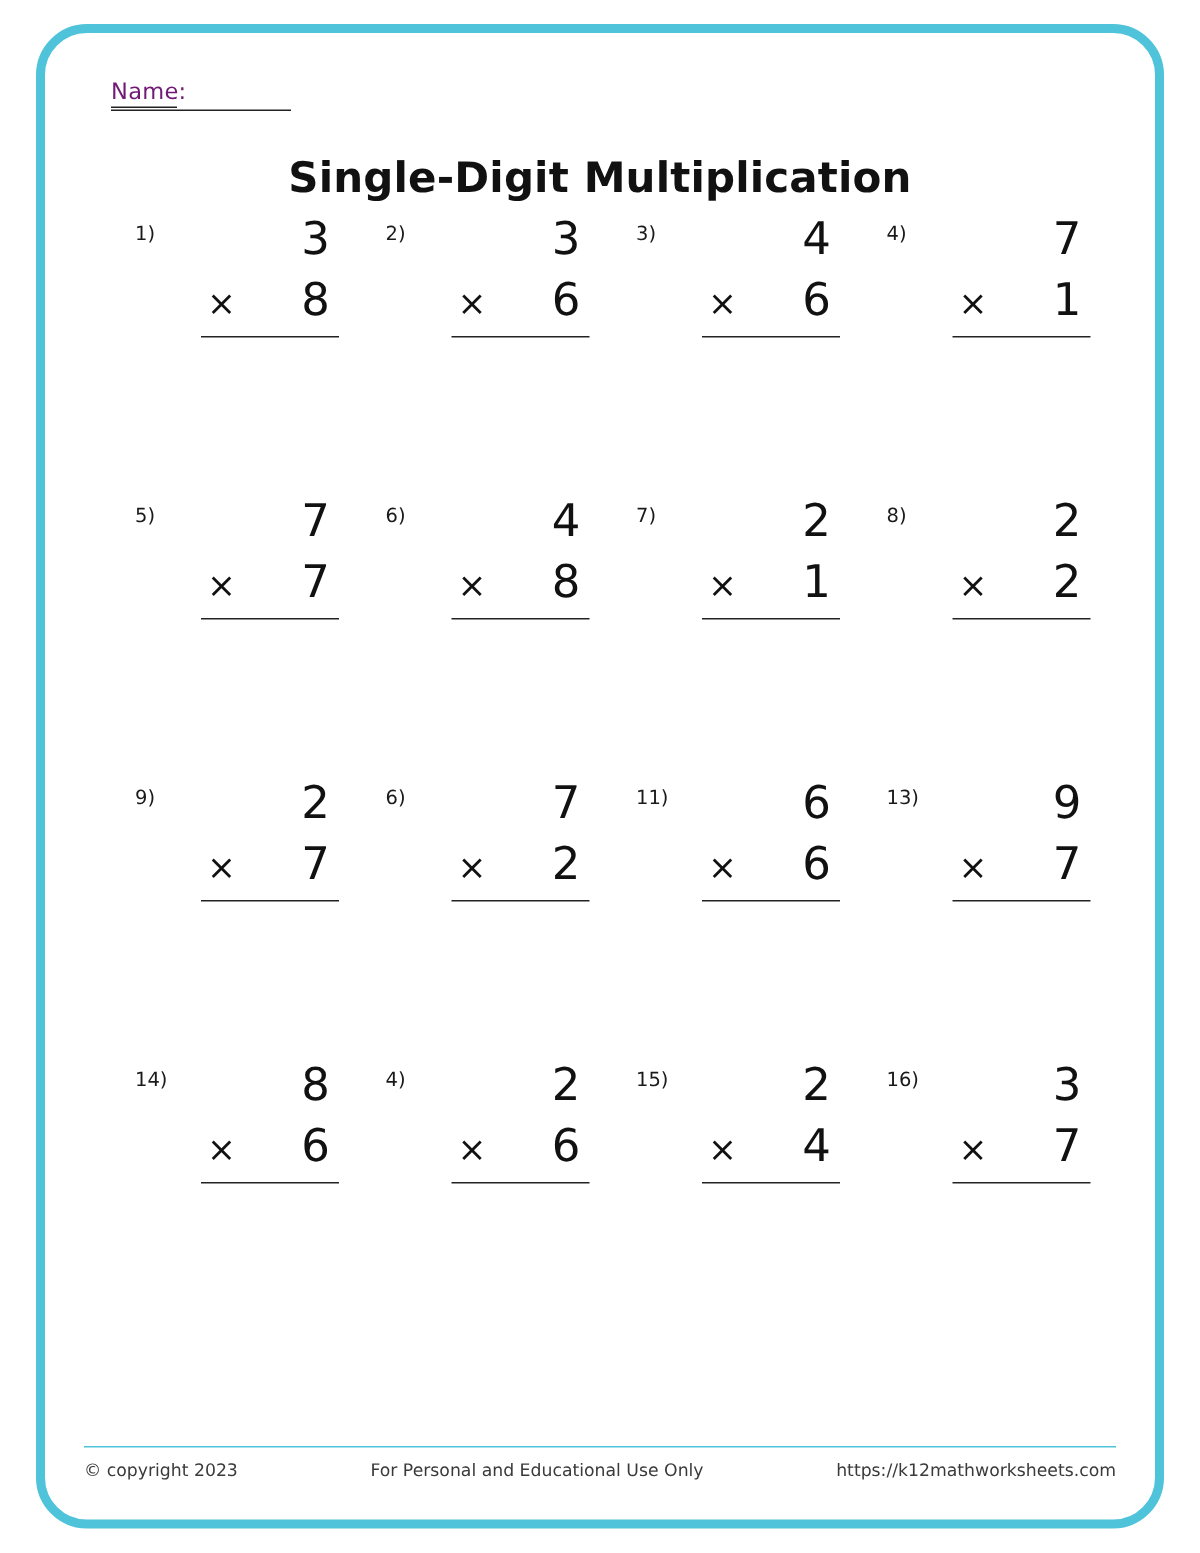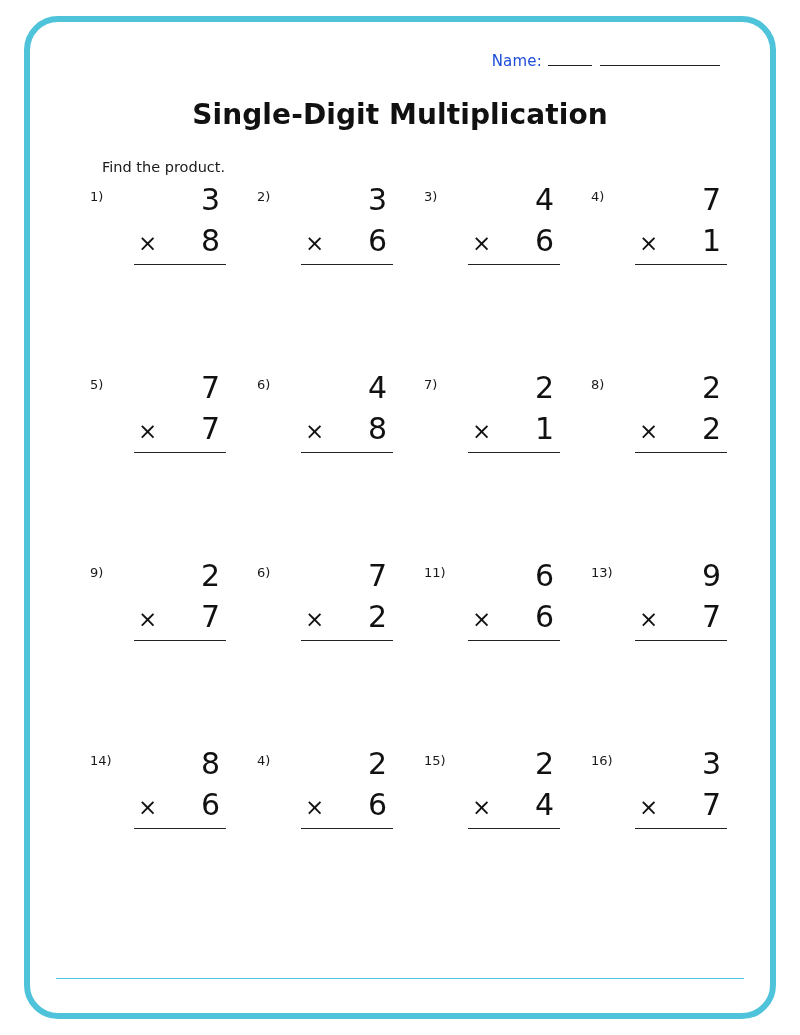--- a/index.html
+++ b/index.html
@@ -32,23 +32,24 @@
     right: 0;
     bottom: 0;
     padding: 30px 36px 0 36px;
     box-sizing: border-box;
   }
   .name-row {
     display: flex;
     justify-content: flex-end;
     align-items: baseline;
     font-size: 15px;
-    color: #1d4ed8;
+    color: #701a75;
     padding-right: 14px;
     letter-spacing: 0.2px;
+    flex-direction: column;
   }
   .name-label {
     font-size: 15px;
   }
   .name-line {
     display: inline-block;
     margin-left: 6px;
     width: 44px;
     border-bottom: 1.5px solid #222;
     height: 1px;
@@ -151,21 +152,20 @@
   <div class="inner">
 
     <div class="name-row">
       <span class="name-label">Name:</span>
       <span class="name-line"></span>
       <span class="name-line2"></span>
     </div>
 
     <div class="title">Single-Digit Multiplication</div>
 
-    <div class="instruction">Find the product.</div>
 
     <div class="grid">
 
       <div class="problem">
         <div class="pnum">1)</div>
         <div class="stack">
           <div class="row1">3</div>
           <div class="row2">
             <span class="op">×</span>
             <span>8</span>
@@ -352,14 +352,19 @@
           </div>
           <div class="rule"></div>
         </div>
       </div>
 
     </div>
   </div>
 
   <div class="footer">
     <div class="footer-line"></div>
+    <div class="footer-row">
+      <span>© copyright 2023</span>
+      <span class="footer-center">For Personal and Educational Use Only</span>
+      <span class="footer-right">https://k12mathworksheets.com</span>
+    </div>
   </div>
 </div>
 
 </body></html>

